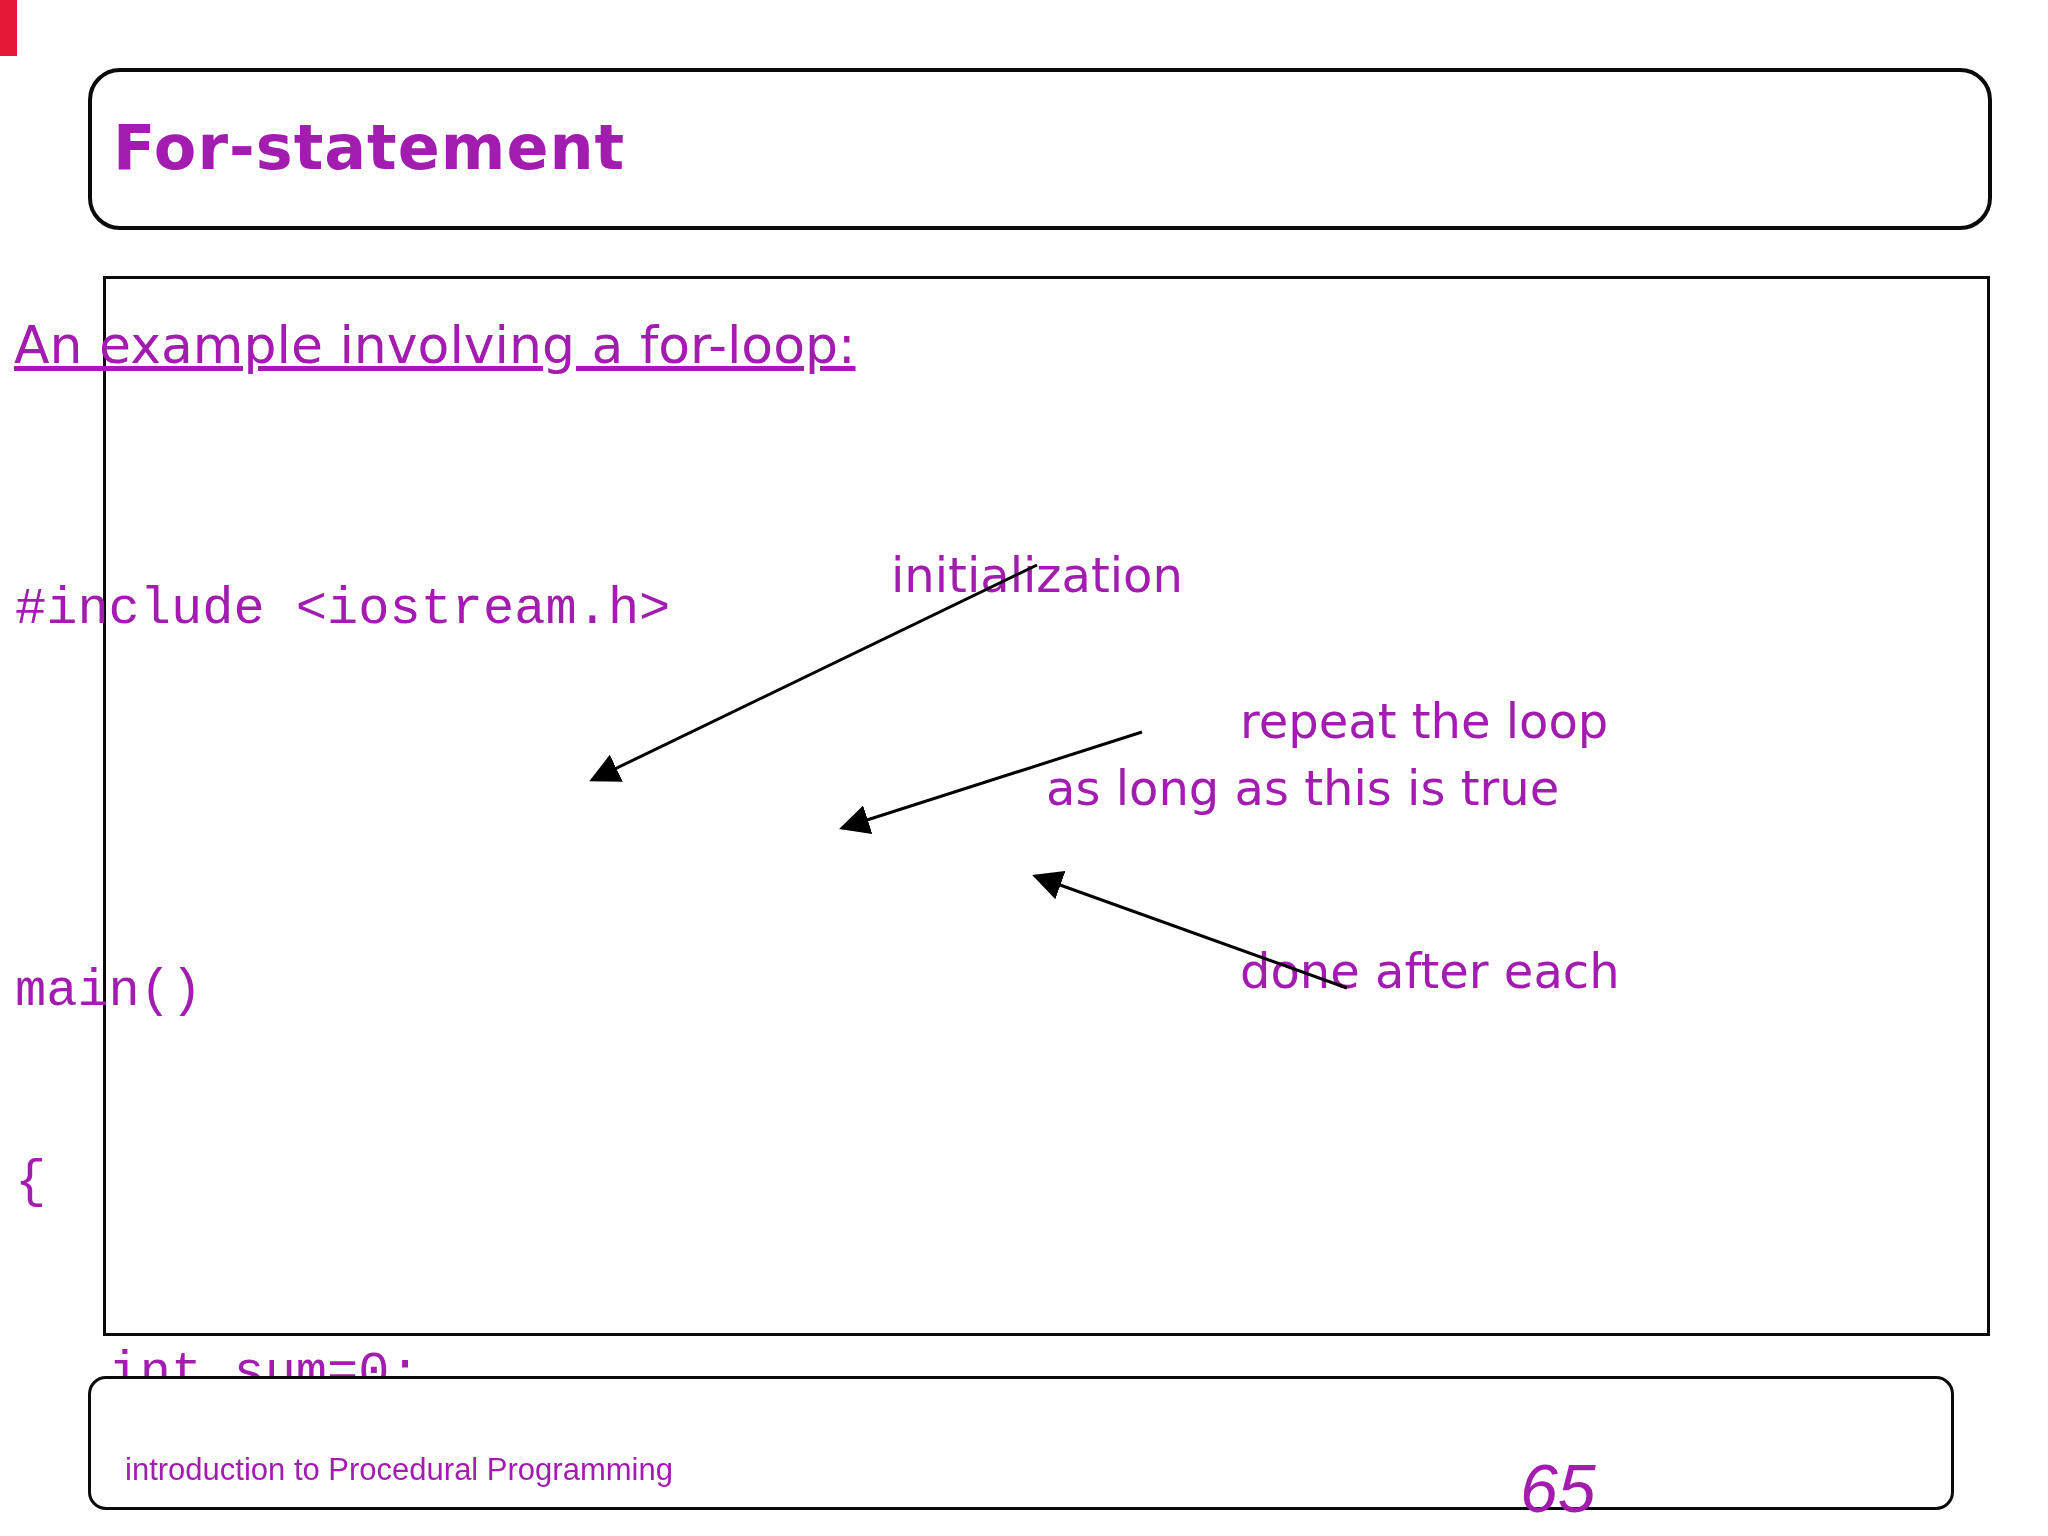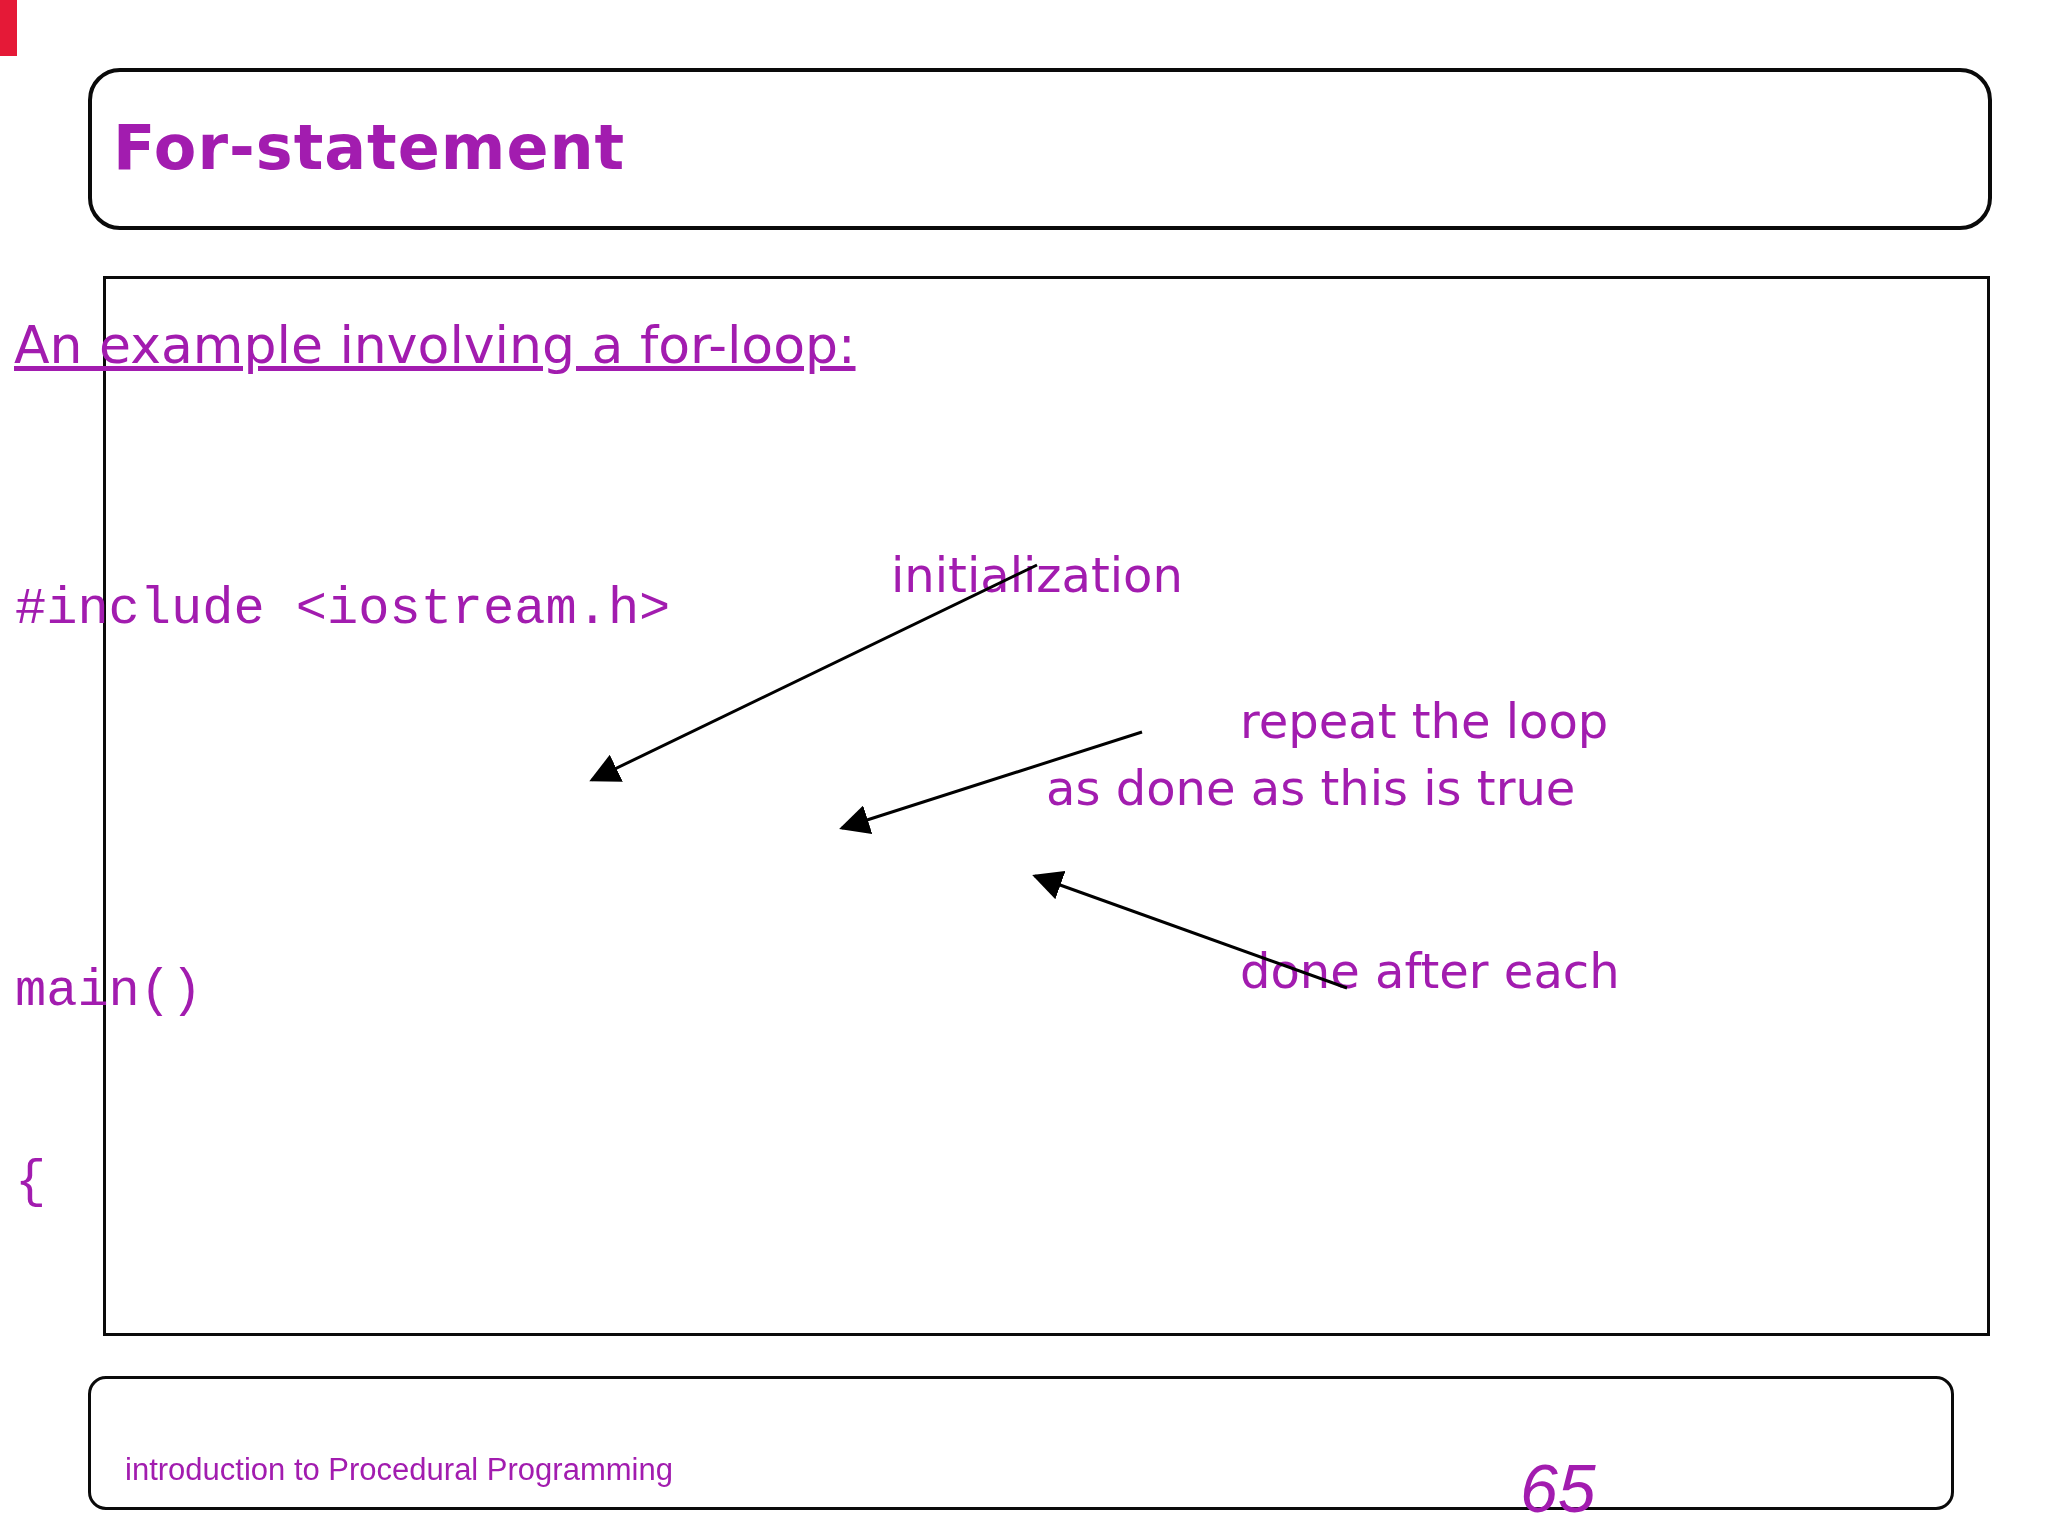--- a/index.html
+++ b/index.html
@@ -51,34 +51,35 @@
 
   <div class="content-box"></div>
 
   <div class="intro-text">An example involving a for-loop:</div>
 
   <div class="code">
     <div class="cl">#include &lt;iostream.h&gt;</div>
     <div class="cl"></div>
     <div class="cl">main()</div>
     <div class="cl">{</div>
+    <div class="cl">   int sum=0;</div>
     <div class="cl"></div>
     
     
     
     
     
     
     
     
   </div>
 
   <div class="ann ann-init">initialization</div>
   <div class="ann ann-repeat1">repeat the loop</div>
-  <div class="ann ann-repeat2">as done as this is true</div>
+  <div class="ann ann-repeat2">as long as this is true</div>
   <div class="ann ann-done1">done after each</div>
 
   <svg class="arrow-layer" viewBox="0 0 2048 1536" xmlns="http://www.w3.org/2000/svg">
     <defs>
       <marker id="ah" markerWidth="11" markerHeight="10" refX="9" refY="5" orient="auto" markerUnits="strokeWidth">
         <path d="M0,0 L10,5 L0,10 z" fill="#000"></path>
       </marker>
     </defs>
     <line x1="1037" y1="565" x2="592" y2="780" stroke="#000" stroke-width="3" marker-end="url(#ah)"></line>
     <line x1="1142" y1="732" x2="842" y2="828" stroke="#000" stroke-width="3" marker-end="url(#ah)"></line>

